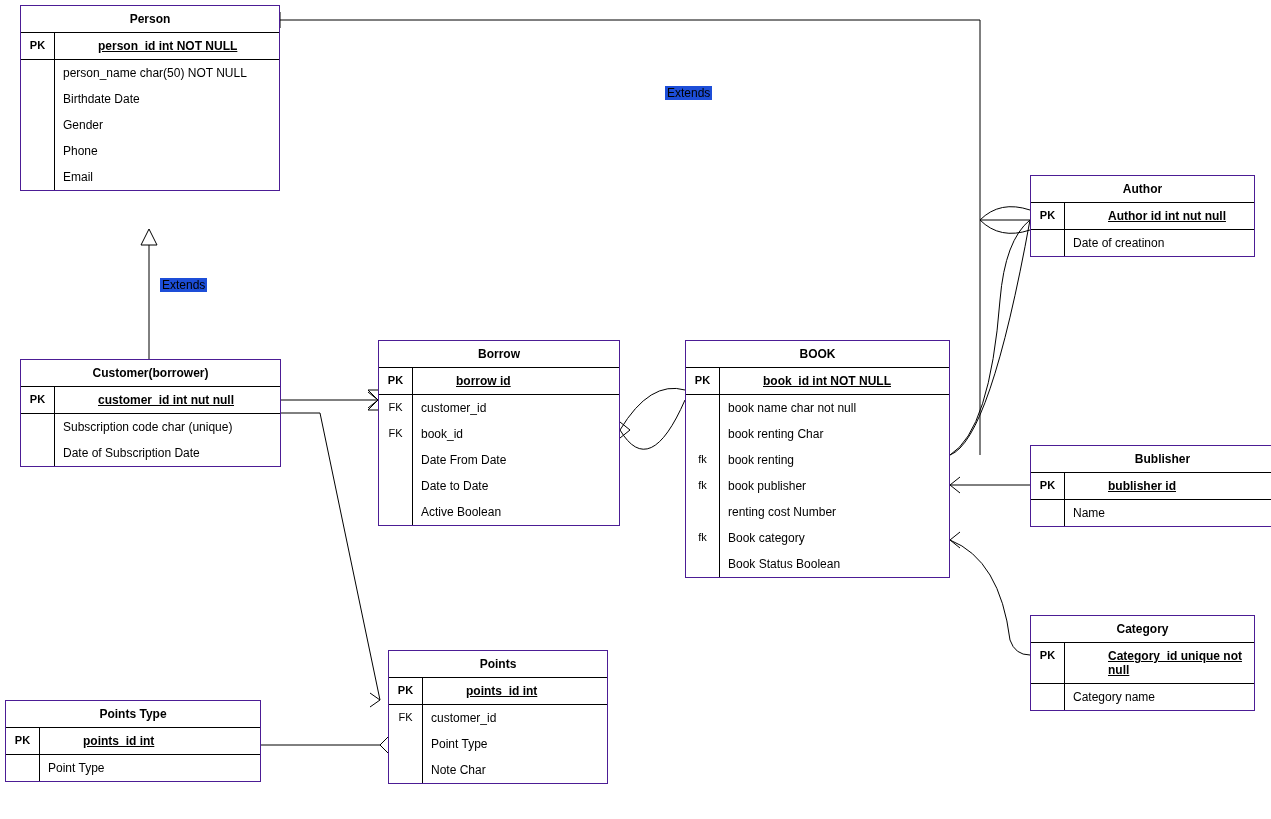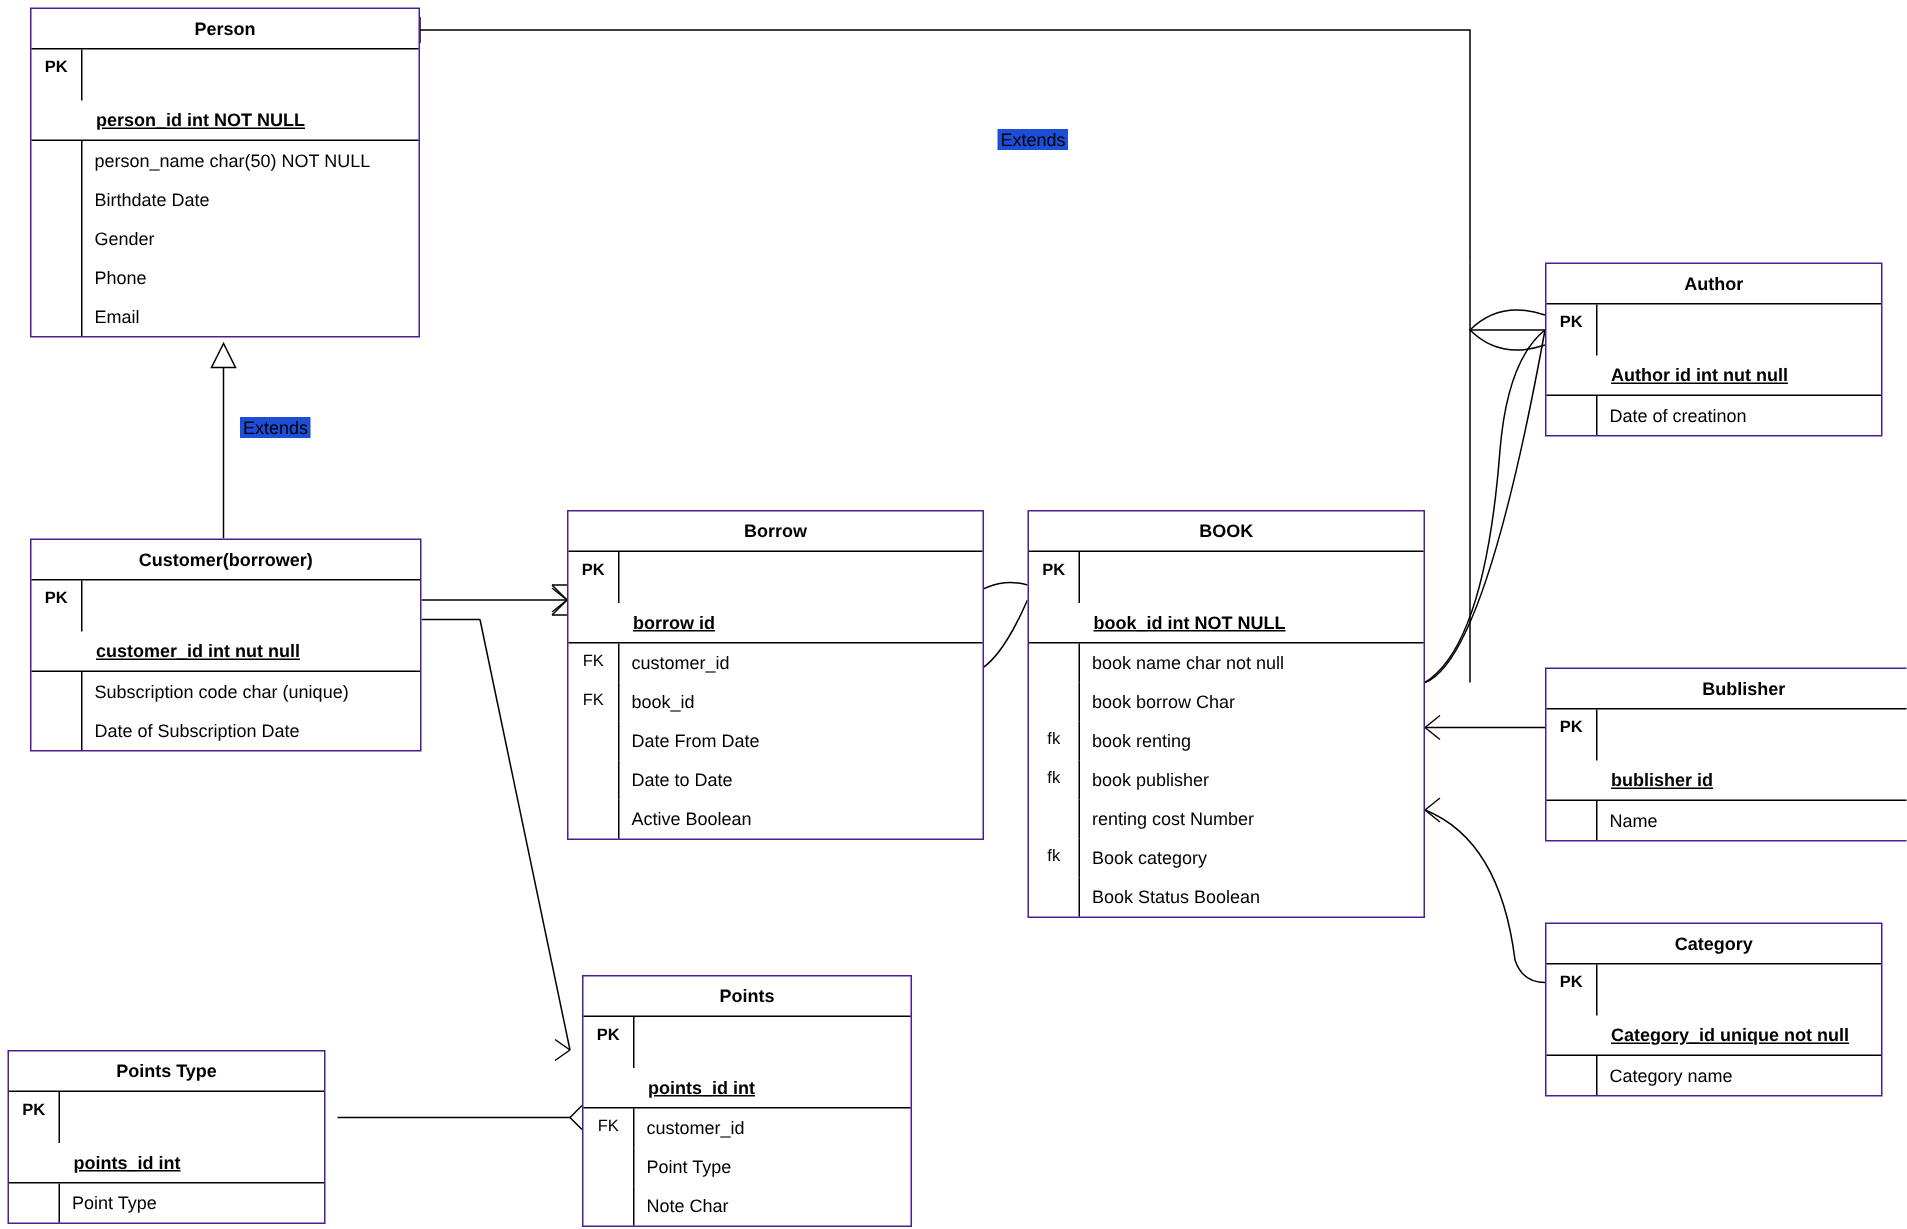--- a/index.html
+++ b/index.html
@@ -38,21 +38,21 @@
     border-right: 1px solid #000;
     text-align: center;
     padding: 6px 2px;
     font-weight: bold;
     font-size: 11px;
   }
   .attr-col {
     flex: 1;
     padding: 6px 8px;
   }
-  .sep { border-bottom: 1px solid #000; flex-direction: column; }
+  .sep { border-bottom: 1px solid #000; }
   .pk-text { text-decoration: underline; font-weight: bold; margin-left: 35px; }
   .label {
     position: absolute;
     font-size: 12px;
     background: #1d4ed8;
     padding: 0 2px;
   }
   svg.conn {
     position: absolute;
     top: 0; left: 0;
@@ -167,21 +167,21 @@
         <div class="key-col"></div>
         <div class="attr-col">Subscription code char (unique)</div>
       </div>
     <div class="row">
         <div class="key-col"></div>
         <div class="attr-col">Date of Subscription Date</div>
       </div>
   </div>
 </div>
 
-<div class="entity" style="left:378px; top:340px; width:278px;">
+<div class="entity" style="left:378px; top:340px; width:242px;">
   <div class="entity-title">Borrow</div>
   <div class="entity-body">
     <div class="row sep">
       <div class="key-col">PK</div>
       <div class="attr-col pk-text">borrow id</div>
     </div>
     <div class="row">
         <div class="key-col" style="font-weight:normal">FK</div>
         <div class="attr-col">customer_id</div>
       </div>
@@ -210,21 +210,21 @@
     <div class="row sep">
       <div class="key-col">PK</div>
       <div class="attr-col pk-text">book_id int NOT NULL</div>
     </div>
     <div class="row">
         <div class="key-col"></div>
         <div class="attr-col">book name char not null</div>
       </div>
     <div class="row">
         <div class="key-col"></div>
-        <div class="attr-col">book borrow Char</div>
+        <div class="attr-col">book renting Char</div>
       </div>
     <div class="row">
         <div class="key-col" style="font-weight:normal">fk</div>
         <div class="attr-col">book renting</div>
       </div>
     <div class="row">
         <div class="key-col" style="font-weight:normal">fk</div>
         <div class="attr-col">book publisher</div>
       </div>
     <div class="row">
@@ -299,21 +299,21 @@
         <div class="key-col"></div>
         <div class="attr-col">Point Type</div>
       </div>
     <div class="row">
         <div class="key-col"></div>
         <div class="attr-col">Note Char</div>
       </div>
   </div>
 </div>
 
-<div class="entity" style="left:5px; top:700px; width:212px;">
+<div class="entity" style="left:5px; top:700px; width:256px;">
   <div class="entity-title">Points Type</div>
   <div class="entity-body">
     <div class="row sep">
       <div class="key-col">PK</div>
       <div class="attr-col pk-text">points_id int</div>
     </div>
     <div class="row">
         <div class="key-col"></div>
         <div class="attr-col">Point Type</div>
       </div>

